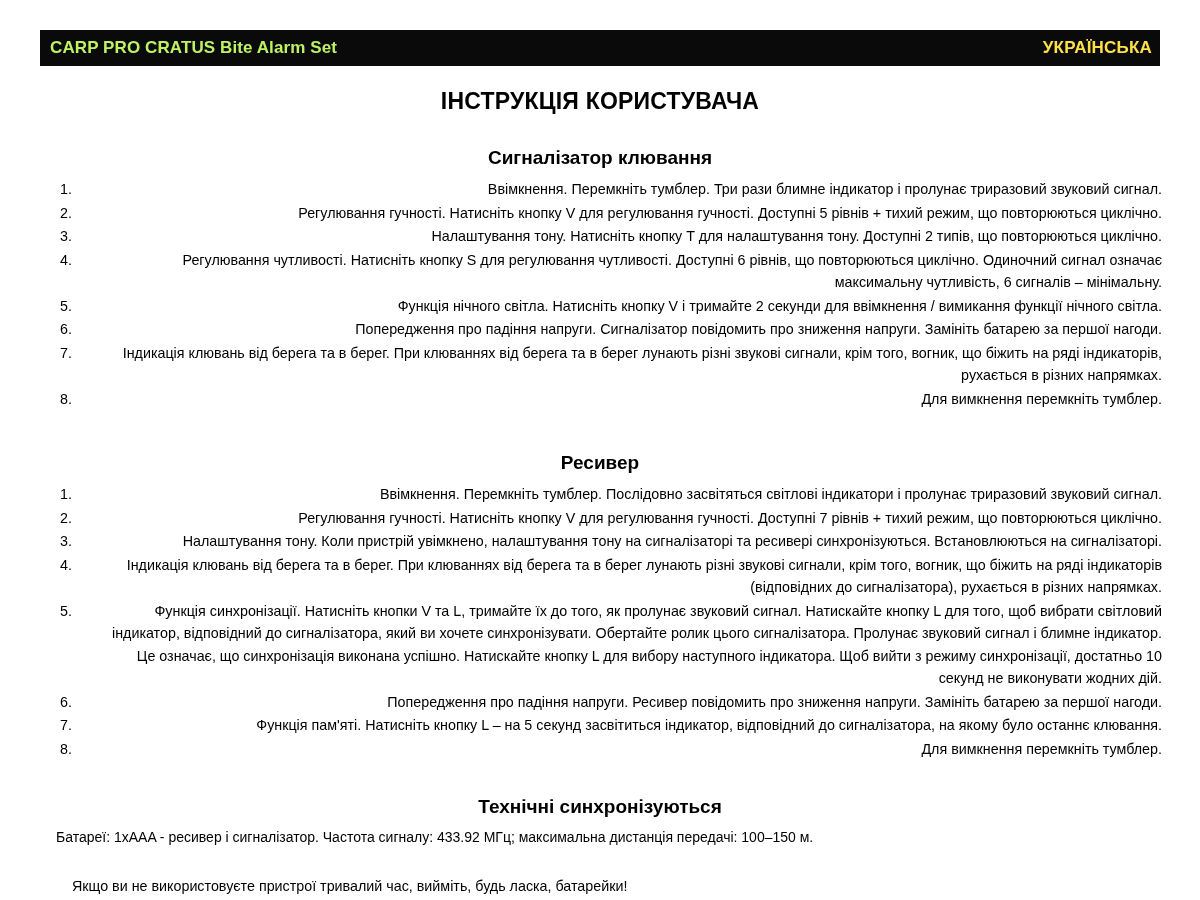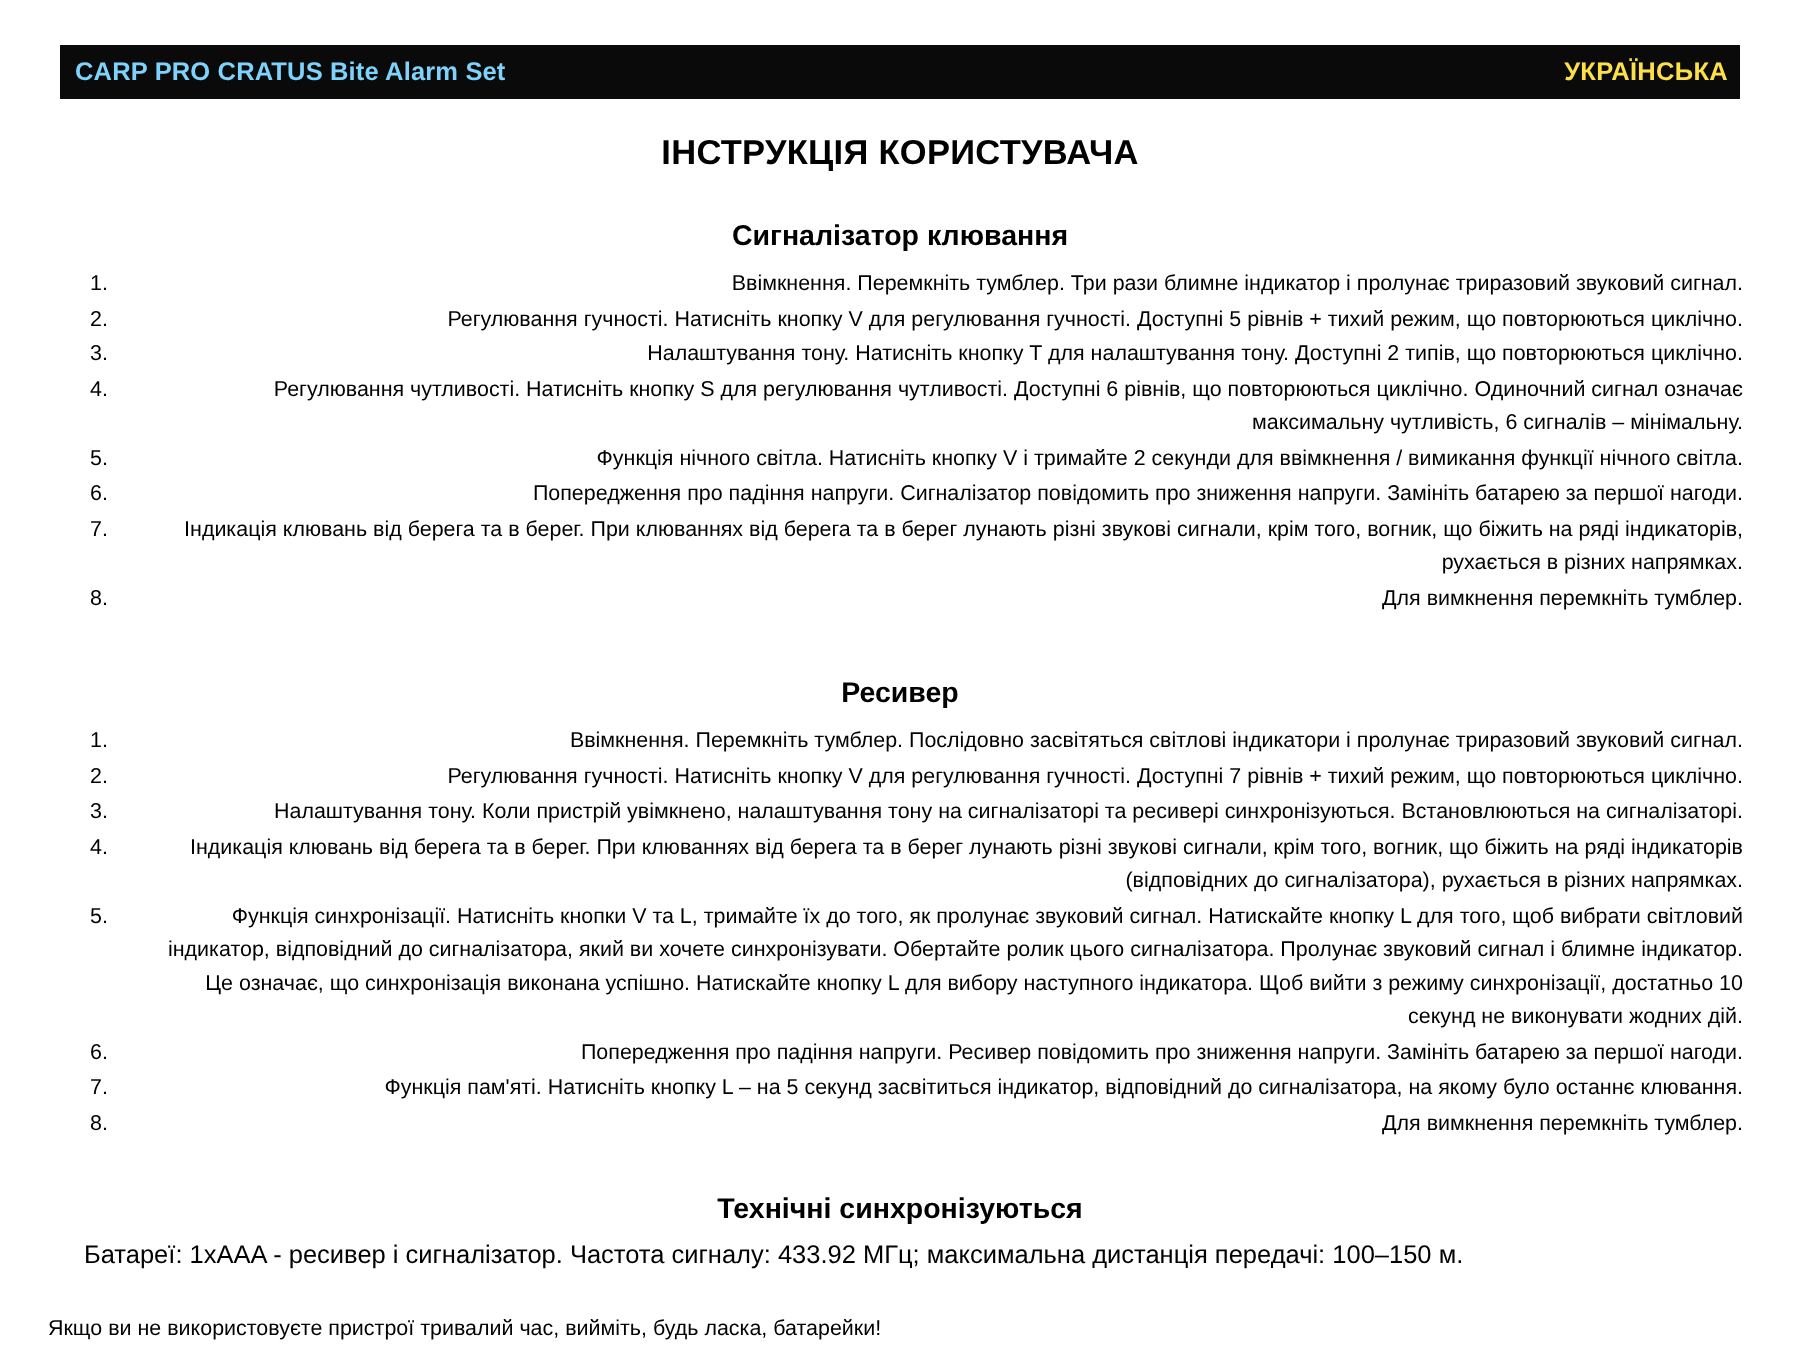--- a/index.html
+++ b/index.html
@@ -31,21 +31,21 @@
     width: 1120px;
     height: 36px;
     background: #0a0a0a;
     display: flex;
     align-items: center;
     justify-content: space-between;
     padding: 0 8px 0 10px;
     box-sizing: border-box;
   }
   .header-title {
-    color: #7dd3fc;
+    color: #bef264;
     font-size: 17px;
     font-weight: bold;
     letter-spacing: 0.1px;
     white-space: nowrap;
   }
   .header-lang {
     color: #fde047;
     font-size: 17px;
     font-weight: bold;
     letter-spacing: 0.2px;
@@ -102,26 +102,26 @@
     left: 4px;
     top: 0;
     width: 22px;
     text-align: left;
     font-size: 14.3px;
     line-height: 22.5px;
   }
 
   .specs-line {
     padding: 0 38px 0 56px;
-    font-size: 17px;
+    font-size: 14px;
     line-height: 22.5px;
     margin-top: 8px;
   }
   .specs-note {
-    padding: 0 38px 0 32px;
+    padding: 0 38px 0 72px;
     font-size: 14.3px;
     line-height: 22.5px;
     margin-top: 26px;
   }
 </style>
 </head>
 <body>
 
 <div class="page">
 

